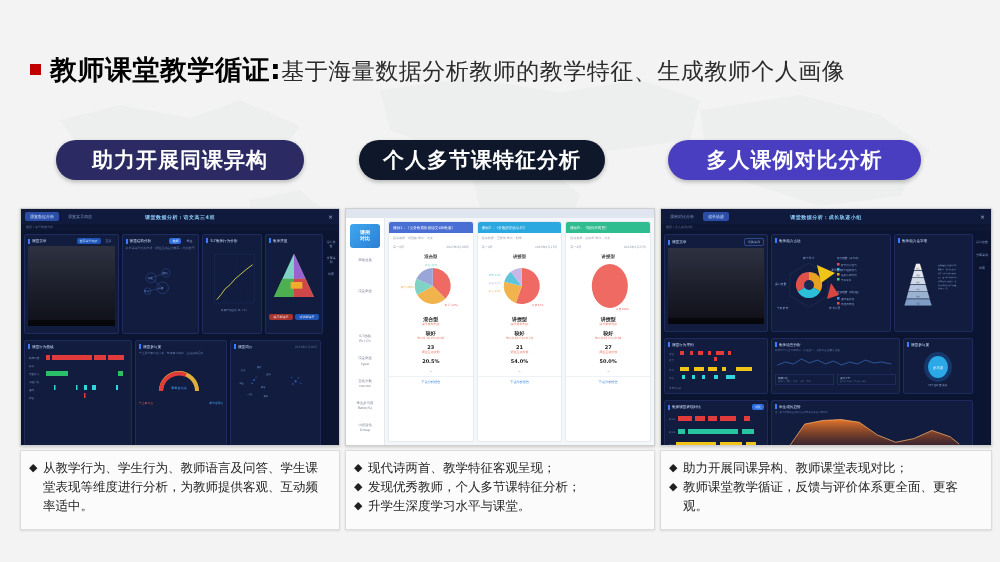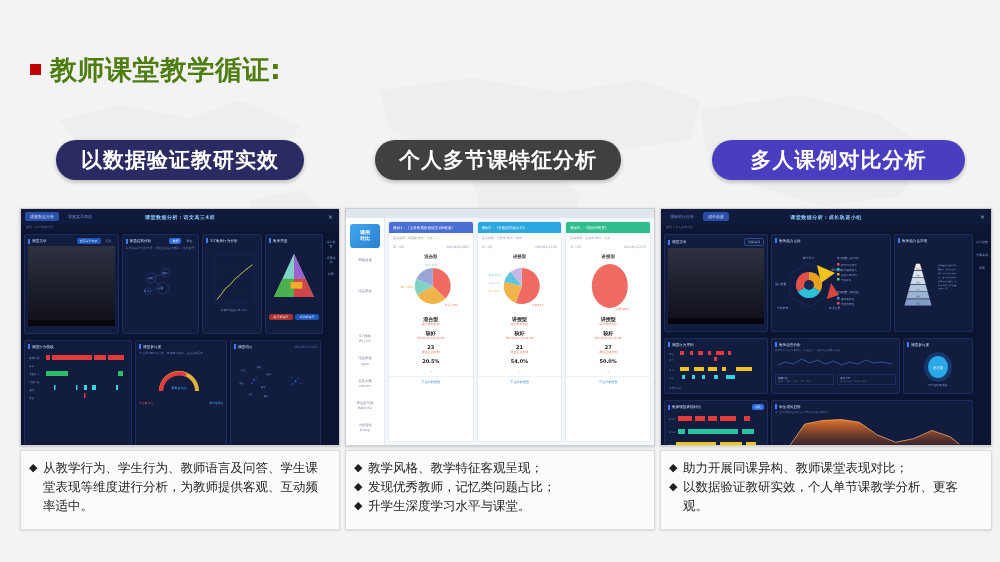--- a/index.html
+++ b/index.html
@@ -9,32 +9,32 @@
     font-family:"DejaVu Sans","Liberation Sans",sans-serif;
     overflow:hidden;position:relative;
   }
   
   #worldmap{position:absolute;inset:0;opacity:.09;pointer-events:none;}
   #worldmap svg{width:100%;height:100%;}
 
   
   .headline{position:absolute;left:30px;top:52px;display:flex;align-items:baseline;white-space:nowrap;}
   .hl-bullet{width:11px;height:11px;background:#c00000;display:inline-block;margin-right:9px;position:relative;top:-4px;}
-  .hl-red{color:#4d7c0f;font-weight:bold;font-size:27px;letter-spacing:.5px;
+  .hl-red{color:#000000;font-weight:bold;font-size:27px;letter-spacing:.5px;
           font-family:"DejaVu Sans","Liberation Sans",sans-serif;}
   .hl-rest{color:#2b2b2b;font-size:23px;font-family:"DejaVu Serif","Liberation Serif",serif;letter-spacing:.5px;}
 
   
   .pill{position:absolute;top:140px;height:40px;border-radius:20px;
         display:flex;align-items:center;justify-content:center;
         color:#fff;font-size:21px;font-weight:bold;letter-spacing:1px;
         box-shadow:0 2px 4px rgba(0,0,0,.25);}
   #pill-1{left:56px;width:248px;background:#2b2a63;}
-  #pill-2{left:375px;width:246px;background:#404040;}
-  #pill-3{left:712px;width:253px;background:#4a3ec0;}
+  #pill-2{left:359px;width:246px;background:#0f172a;}
+  #pill-3{left:668px;width:253px;background:#4a3ec0;}
 
   
   .shot{position:absolute;top:208px;background:#0b1430;border:1px solid #cfcfcf;
         box-shadow:0 1px 3px rgba(0,0,0,.18);overflow:hidden;}
   #shot-1{left:20px;width:318px;height:236px;}
   #shot-2{left:345px;width:308px;height:236px;background:#eef2f7;}
   #shot-3{left:660px;width:330px;height:236px;}
 
   
   .dk-top{height:15px;background:#101a3c;display:flex;align-items:center;position:relative;}
@@ -93,24 +93,25 @@
       <path d="M700 110 L800 95 L880 115 L930 150 L900 196 L820 206 L740 180 L706 150 Z"></path>
       <path d="M800 280 L870 270 L900 300 L870 330 L815 325 Z"></path>
       <path d="M140 330 L200 320 L230 350 L200 380 L150 370 Z"></path>
     </g>
   </svg>
 </div>
 
 <div class="headline">
   <span class="hl-bullet"></span>
   <span class="hl-red">教师课堂教学循证:</span>
+  <span class="hl-rest">基于海量数据分析教师的教学特征、生成教师个人画像</span>
 </div>
 
 <div class="pill" id="pill-1">
-  <span>以数据验证教研实效</span>
+  <span>助力开展同课异构</span>
 </div>
 <div class="pill" id="pill-2">
   <span>个人多节课特征分析</span>
 </div>
 <div class="pill" id="pill-3">
   <span>多人课例对比分析</span>
 </div>
 
 <div class="shot" id="shot-1">
   <div class="dk-top">
@@ -673,34 +674,34 @@
 <div class="footer" id="foot-1">
   <div class="fline">
     <span class="fdia">◆</span>
     <span class="ftxt">从教学行为、学生行为、教师语言及问答、学生课堂表现等维度进行分析，为教师提供客观、互动频率适中。</span>
   </div>
 </div>
 
 <div class="footer" id="foot-2">
   <div class="fline">
     <span class="fdia">◆</span>
-    <span class="ftxt">教学风格、教学特征客观呈现；</span>
+    <span class="ftxt">现代诗两首、教学特征客观呈现；</span>
   </div>
   <div class="fline">
     <span class="fdia">◆</span>
-    <span class="ftxt">发现优秀教师，记忆类问题占比；</span>
+    <span class="ftxt">发现优秀教师，个人多节课特征分析；</span>
   </div>
   <div class="fline">
     <span class="fdia">◆</span>
     <span class="ftxt">升学生深度学习水平与课堂。</span>
   </div>
 </div>
 
 <div class="footer" id="foot-3">
   <div class="fline">
     <span class="fdia">◆</span>
     <span class="ftxt">助力开展同课异构、教师课堂表现对比；</span>
   </div>
   <div class="fline">
     <span class="fdia">◆</span>
-    <span class="ftxt">以数据验证教研实效，个人单节课教学分析、更客观。</span>
+    <span class="ftxt">教师课堂教学循证，反馈与评价体系更全面、更客观。</span>
   </div>
 </div>
 
 </body></html>

